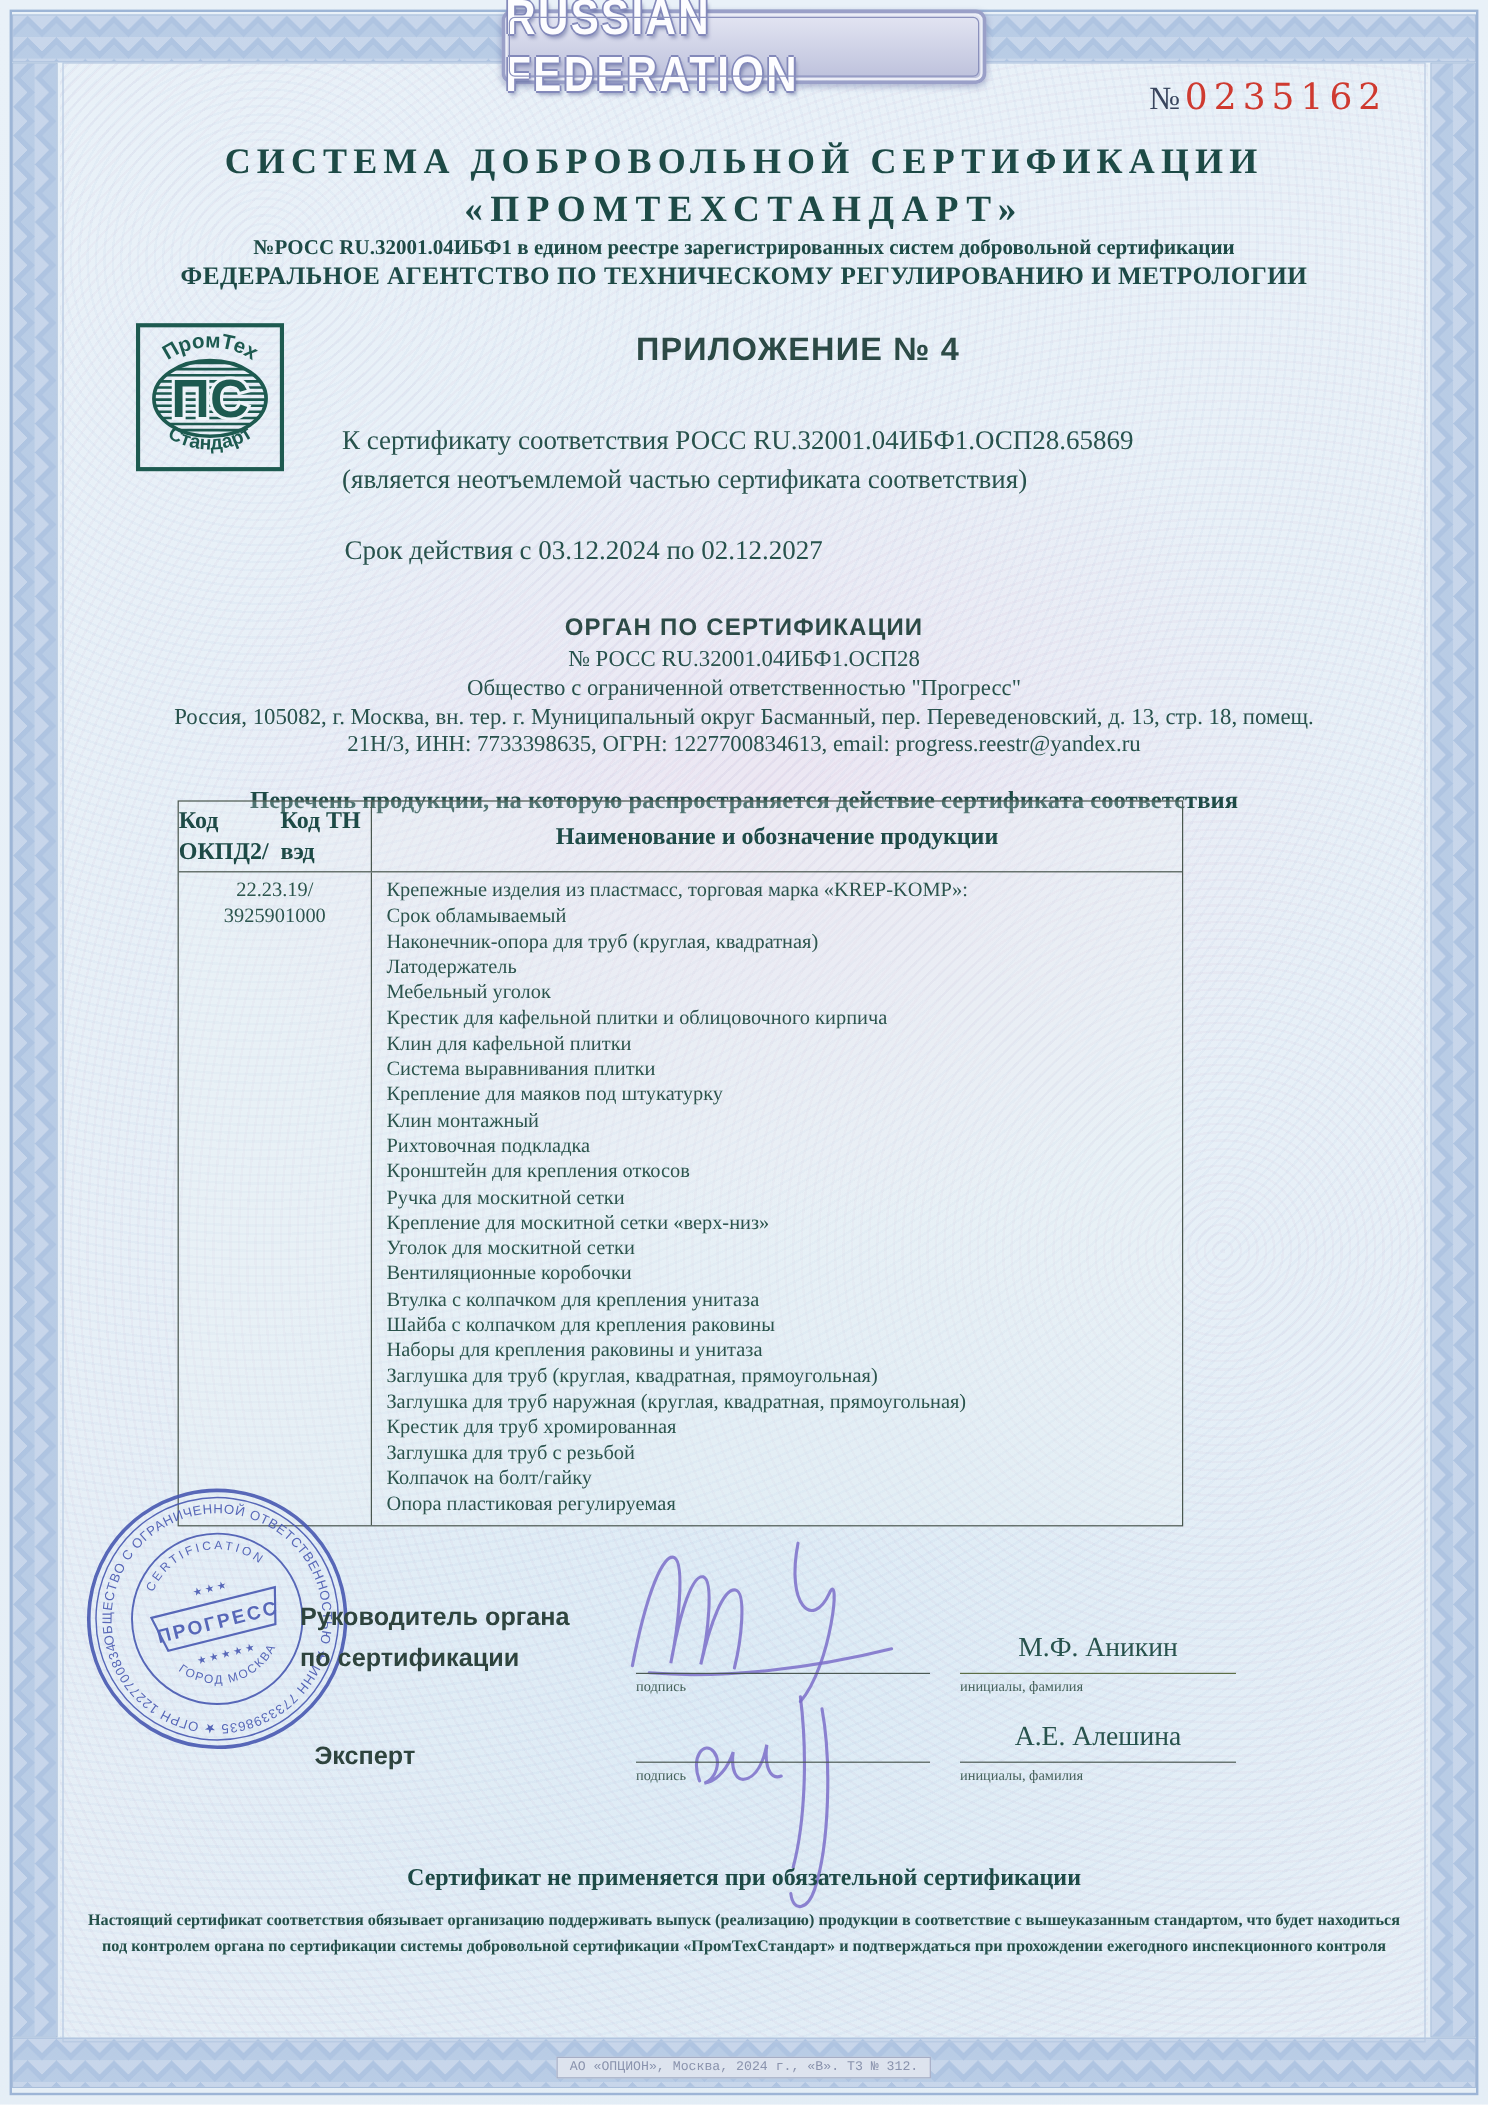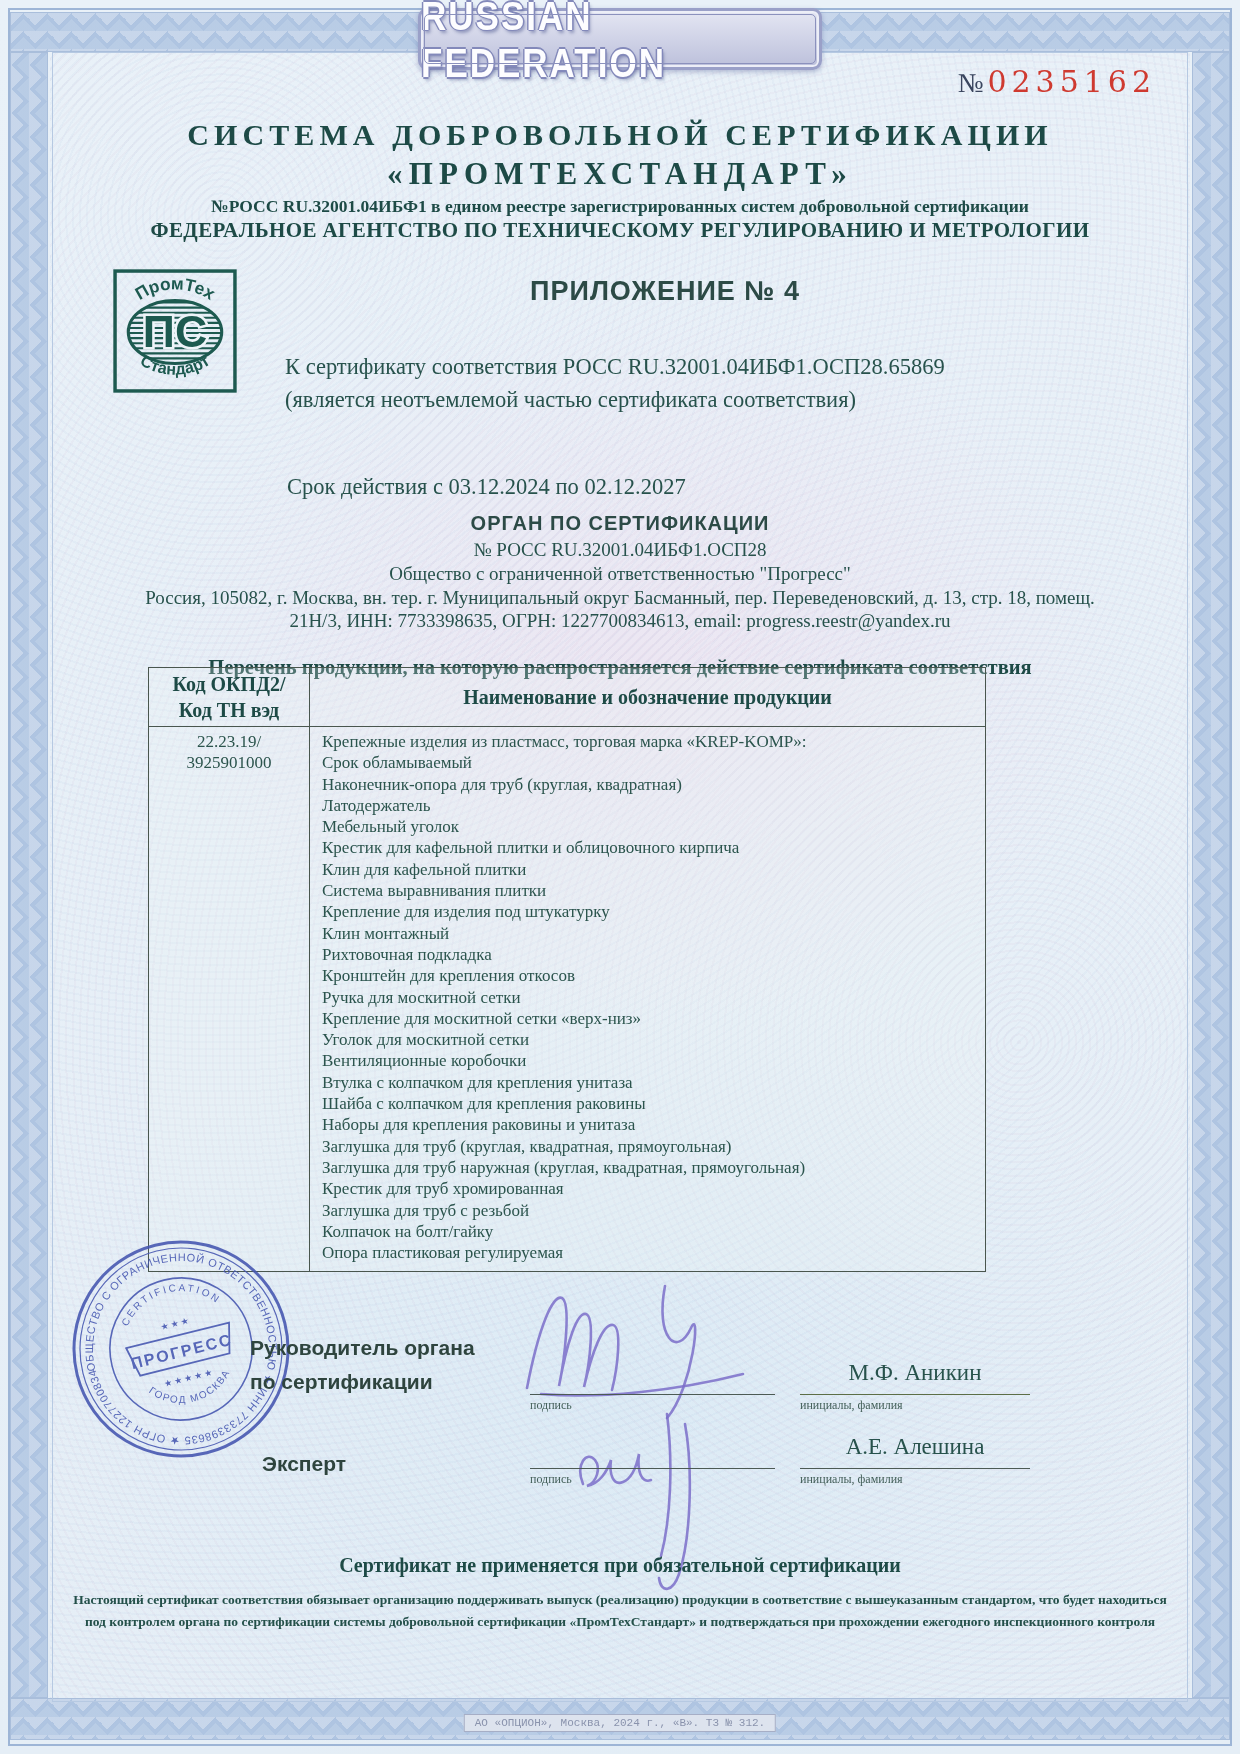--- a/index.html
+++ b/index.html
@@ -45,33 +45,33 @@
   .center-line{position:absolute;left:70px;right:70px;text-align:center;color:#1d4a46;}
   .title1{top:118px;font-size:30px;font-weight:600;letter-spacing:.17em;}
   .title2{top:156px;font-size:31px;font-weight:600;letter-spacing:.2em;}
   .registry{top:196px;font-size:17.5px;font-weight:700;}
   .agency{top:218px;font-size:21px;font-weight:700;letter-spacing:.4px;}
   
   .annex-title{position:absolute;left:285px;width:760px;top:276px;text-align:center;
     font-family:"Liberation Sans",sans-serif;font-weight:800;font-size:27px;letter-spacing:1px;color:#2c4a46;}
   .annex-l1{position:absolute;left:285px;top:354px;font-size:22.5px;color:#27524c;}
   .annex-l2{position:absolute;left:285px;top:387px;font-size:22.5px;color:#27524c;}
-  .validity{position:absolute;left:287px;top:446px;font-size:22.5px;color:#27524c;margin-top:28px;}
+  .validity{position:absolute;left:287px;top:446px;font-size:22.5px;color:#27524c;}
   .logo-svg{position:absolute;left:112px;top:268px;}
   
   .org-header{top:512px;font-family:"Liberation Sans",sans-serif;font-weight:800;font-size:20px;letter-spacing:1px;color:#2c4a46;}
   .org-number{top:539px;font-size:19px;color:#27524c;}
   .org-name{top:563px;font-size:19px;color:#27524c;}
   .addr1{top:587px;font-size:19px;color:#27524c;}
   .addr2{top:610px;font-size:19px;color:#27524c;}
   .products-title{top:656px;font-size:20.5px;font-weight:700;color:#1d4a46;}
   
   .ptable{position:absolute;left:148px;top:667px;width:836px;border:1.6px solid #49564e;background:rgba(235,245,243,.25);}
   .thead{display:flex;border-bottom:1.6px solid #49564e;}
-  .th1{width:160px;border-right:1.6px solid #49564e;display:flex;flex-direction:column;align-items:center;justify-content:center;
+  .th1{width:160px;border-right:1.6px solid #49564e;display:flex;align-items:center;justify-content:center;
     min-height:58px;font-size:20px;font-weight:700;color:#1d4a46;line-height:26px;}
   .th2{flex:1;display:flex;align-items:center;justify-content:center;font-size:20px;font-weight:700;color:#1d4a46;}
   .tbody{display:flex;}
   .td1{width:160px;border-right:1.6px solid #49564e;text-align:center;font-size:17px;color:#2b544d;
     padding-top:4px;line-height:21.3px;}
   .td2{flex:1;min-height:534px;padding:4px 12px 6px 12px;font-size:17px;color:#2b544d;}
   .product-line{line-height:21.3px;white-space:nowrap;}
   
   .role{position:absolute;left:250px;font-family:"Liberation Sans",sans-serif;font-weight:700;font-size:21px;color:#2e443e;}
   .u-line{position:absolute;border-top:1.6px solid #4c5a54;}
@@ -175,21 +175,21 @@
       </div>
       <div class="td2">
           <div class="product-line">Крепежные изделия из пластмасс, торговая марка «KREP-KOMP»:</div>
           <div class="product-line">Срок обламываемый</div>
           <div class="product-line">Наконечник-опора для труб (круглая, квадратная)</div>
           <div class="product-line">Латодержатель</div>
           <div class="product-line">Мебельный уголок</div>
           <div class="product-line">Крестик для кафельной плитки и облицовочного кирпича</div>
           <div class="product-line">Клин для кафельной плитки</div>
           <div class="product-line">Система выравнивания плитки</div>
-          <div class="product-line">Крепление для изделия под штукатурку</div>
+          <div class="product-line">Крепление для маяков под штукатурку</div>
           <div class="product-line">Клин монтажный</div>
           <div class="product-line">Рихтовочная подкладка</div>
           <div class="product-line">Кронштейн для крепления откосов</div>
           <div class="product-line">Ручка для москитной сетки</div>
           <div class="product-line">Крепление для москитной сетки «верх-низ»</div>
           <div class="product-line">Уголок для москитной сетки</div>
           <div class="product-line">Вентиляционные коробочки</div>
           <div class="product-line">Втулка с колпачком для крепления унитаза</div>
           <div class="product-line">Шайба с колпачком для крепления раковины</div>
           <div class="product-line">Наборы для крепления раковины и унитаза</div>

